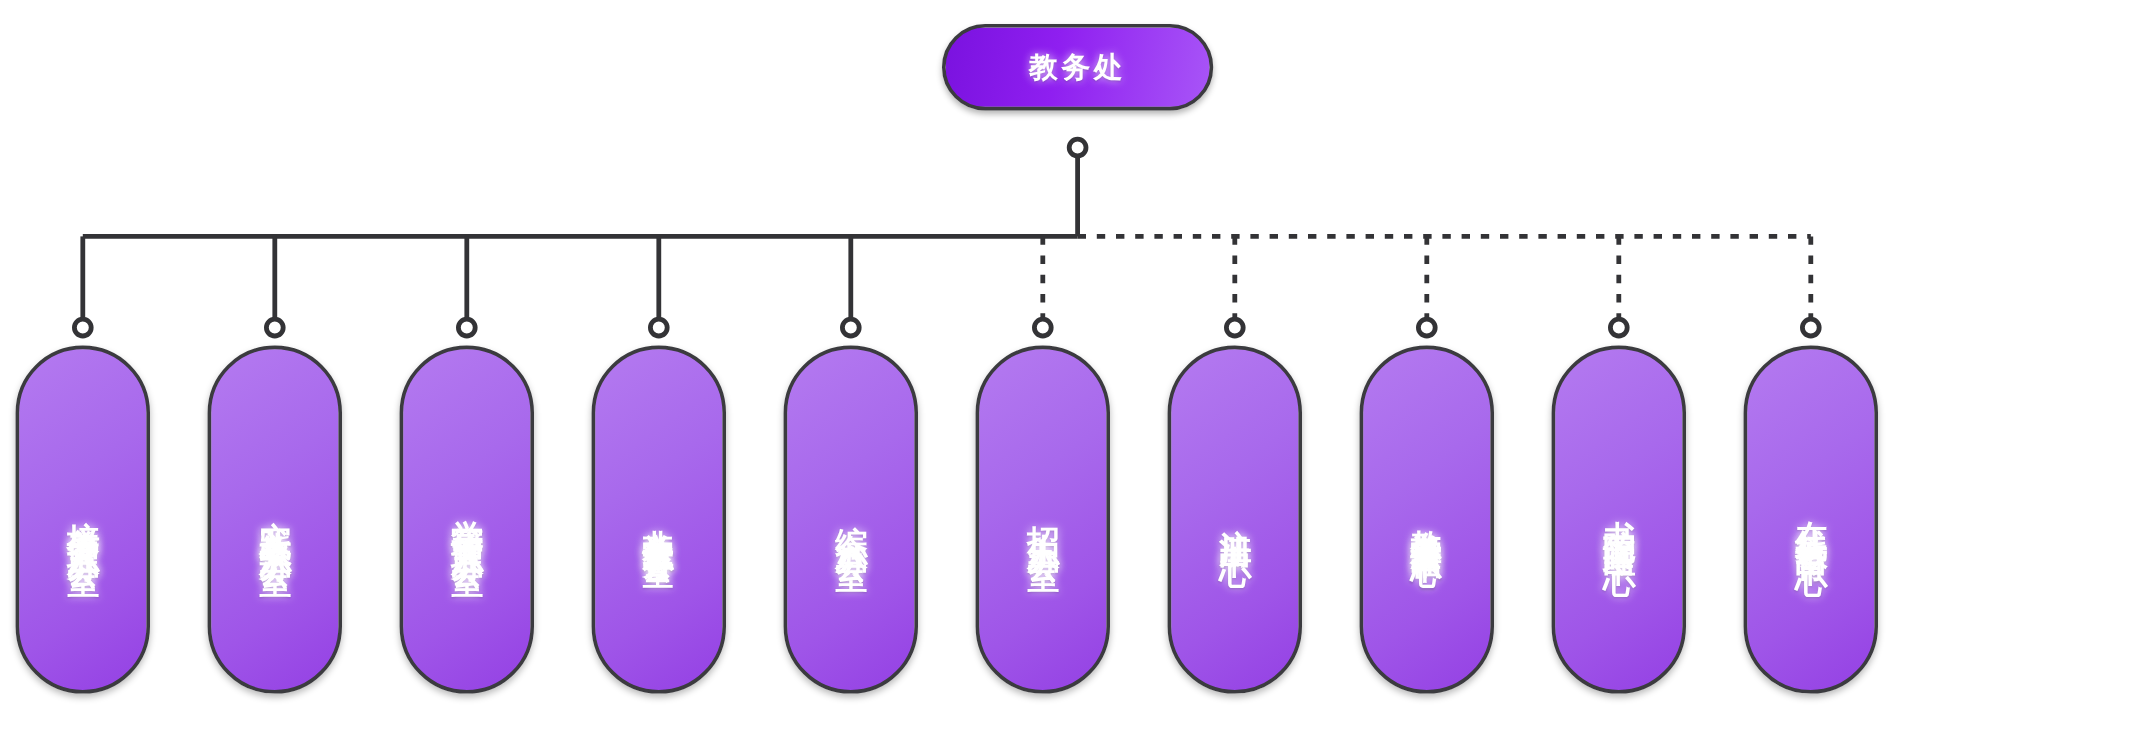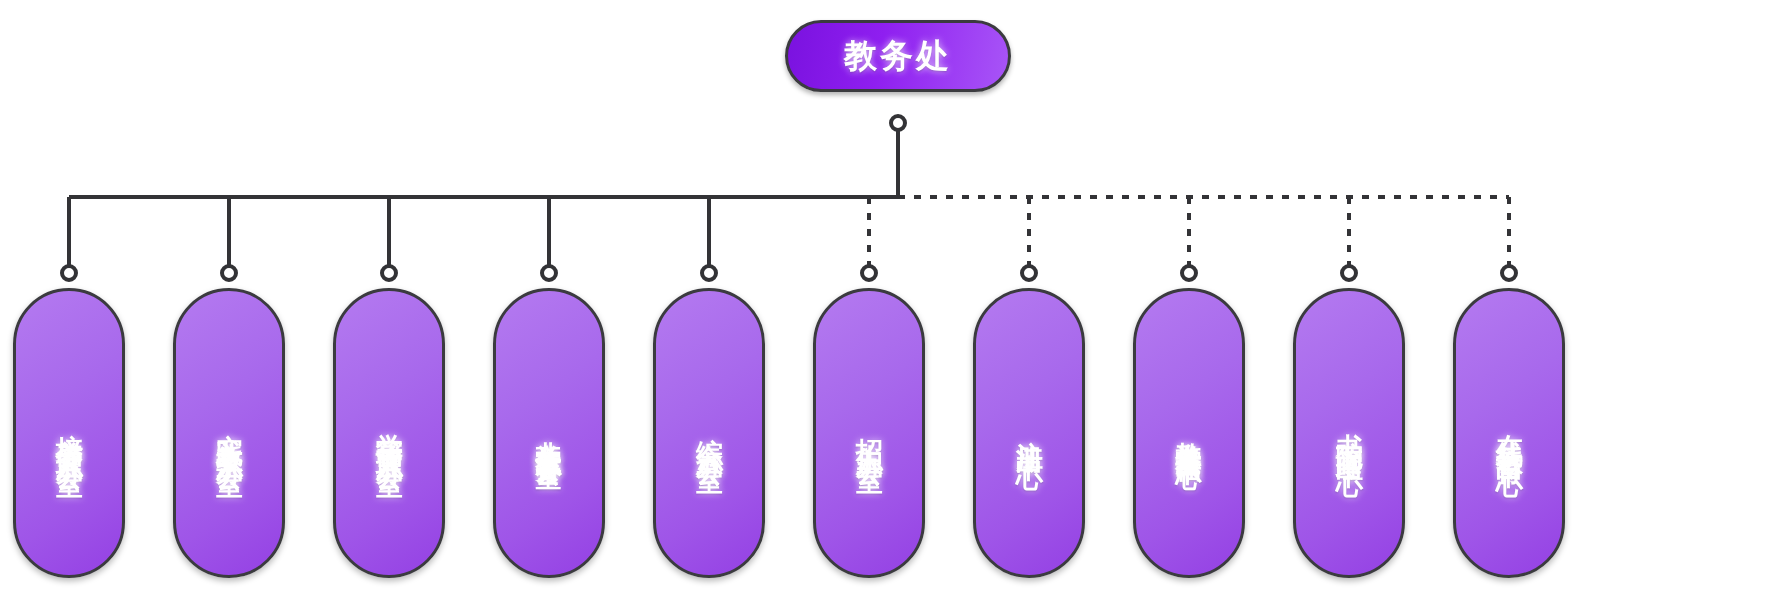--- a/index.html
+++ b/index.html
@@ -41,21 +41,21 @@
     border: 3px solid #3b3b3f;
     background: linear-gradient(100deg, #7a12df 0%, #8f1ff0 42%, #a855f7 100%);
     box-shadow: 0 3px 5px rgba(0,0,0,0.30);
     display: flex;
     align-items: center;
     justify-content: center;
     box-sizing: border-box;
   }
   .root-label {
     color: #ffffff;
-    font-size: 33px;
+    font-size: 24px;
     font-weight: bold;
     letter-spacing: 3px;
     text-shadow: 0 0 7px rgba(255,255,255,0.75), 0 1px 2px rgba(0,0,0,0.25);
     white-space: nowrap;
   }
 
   
   .child-node {
     position: absolute;
     width: 112px;

